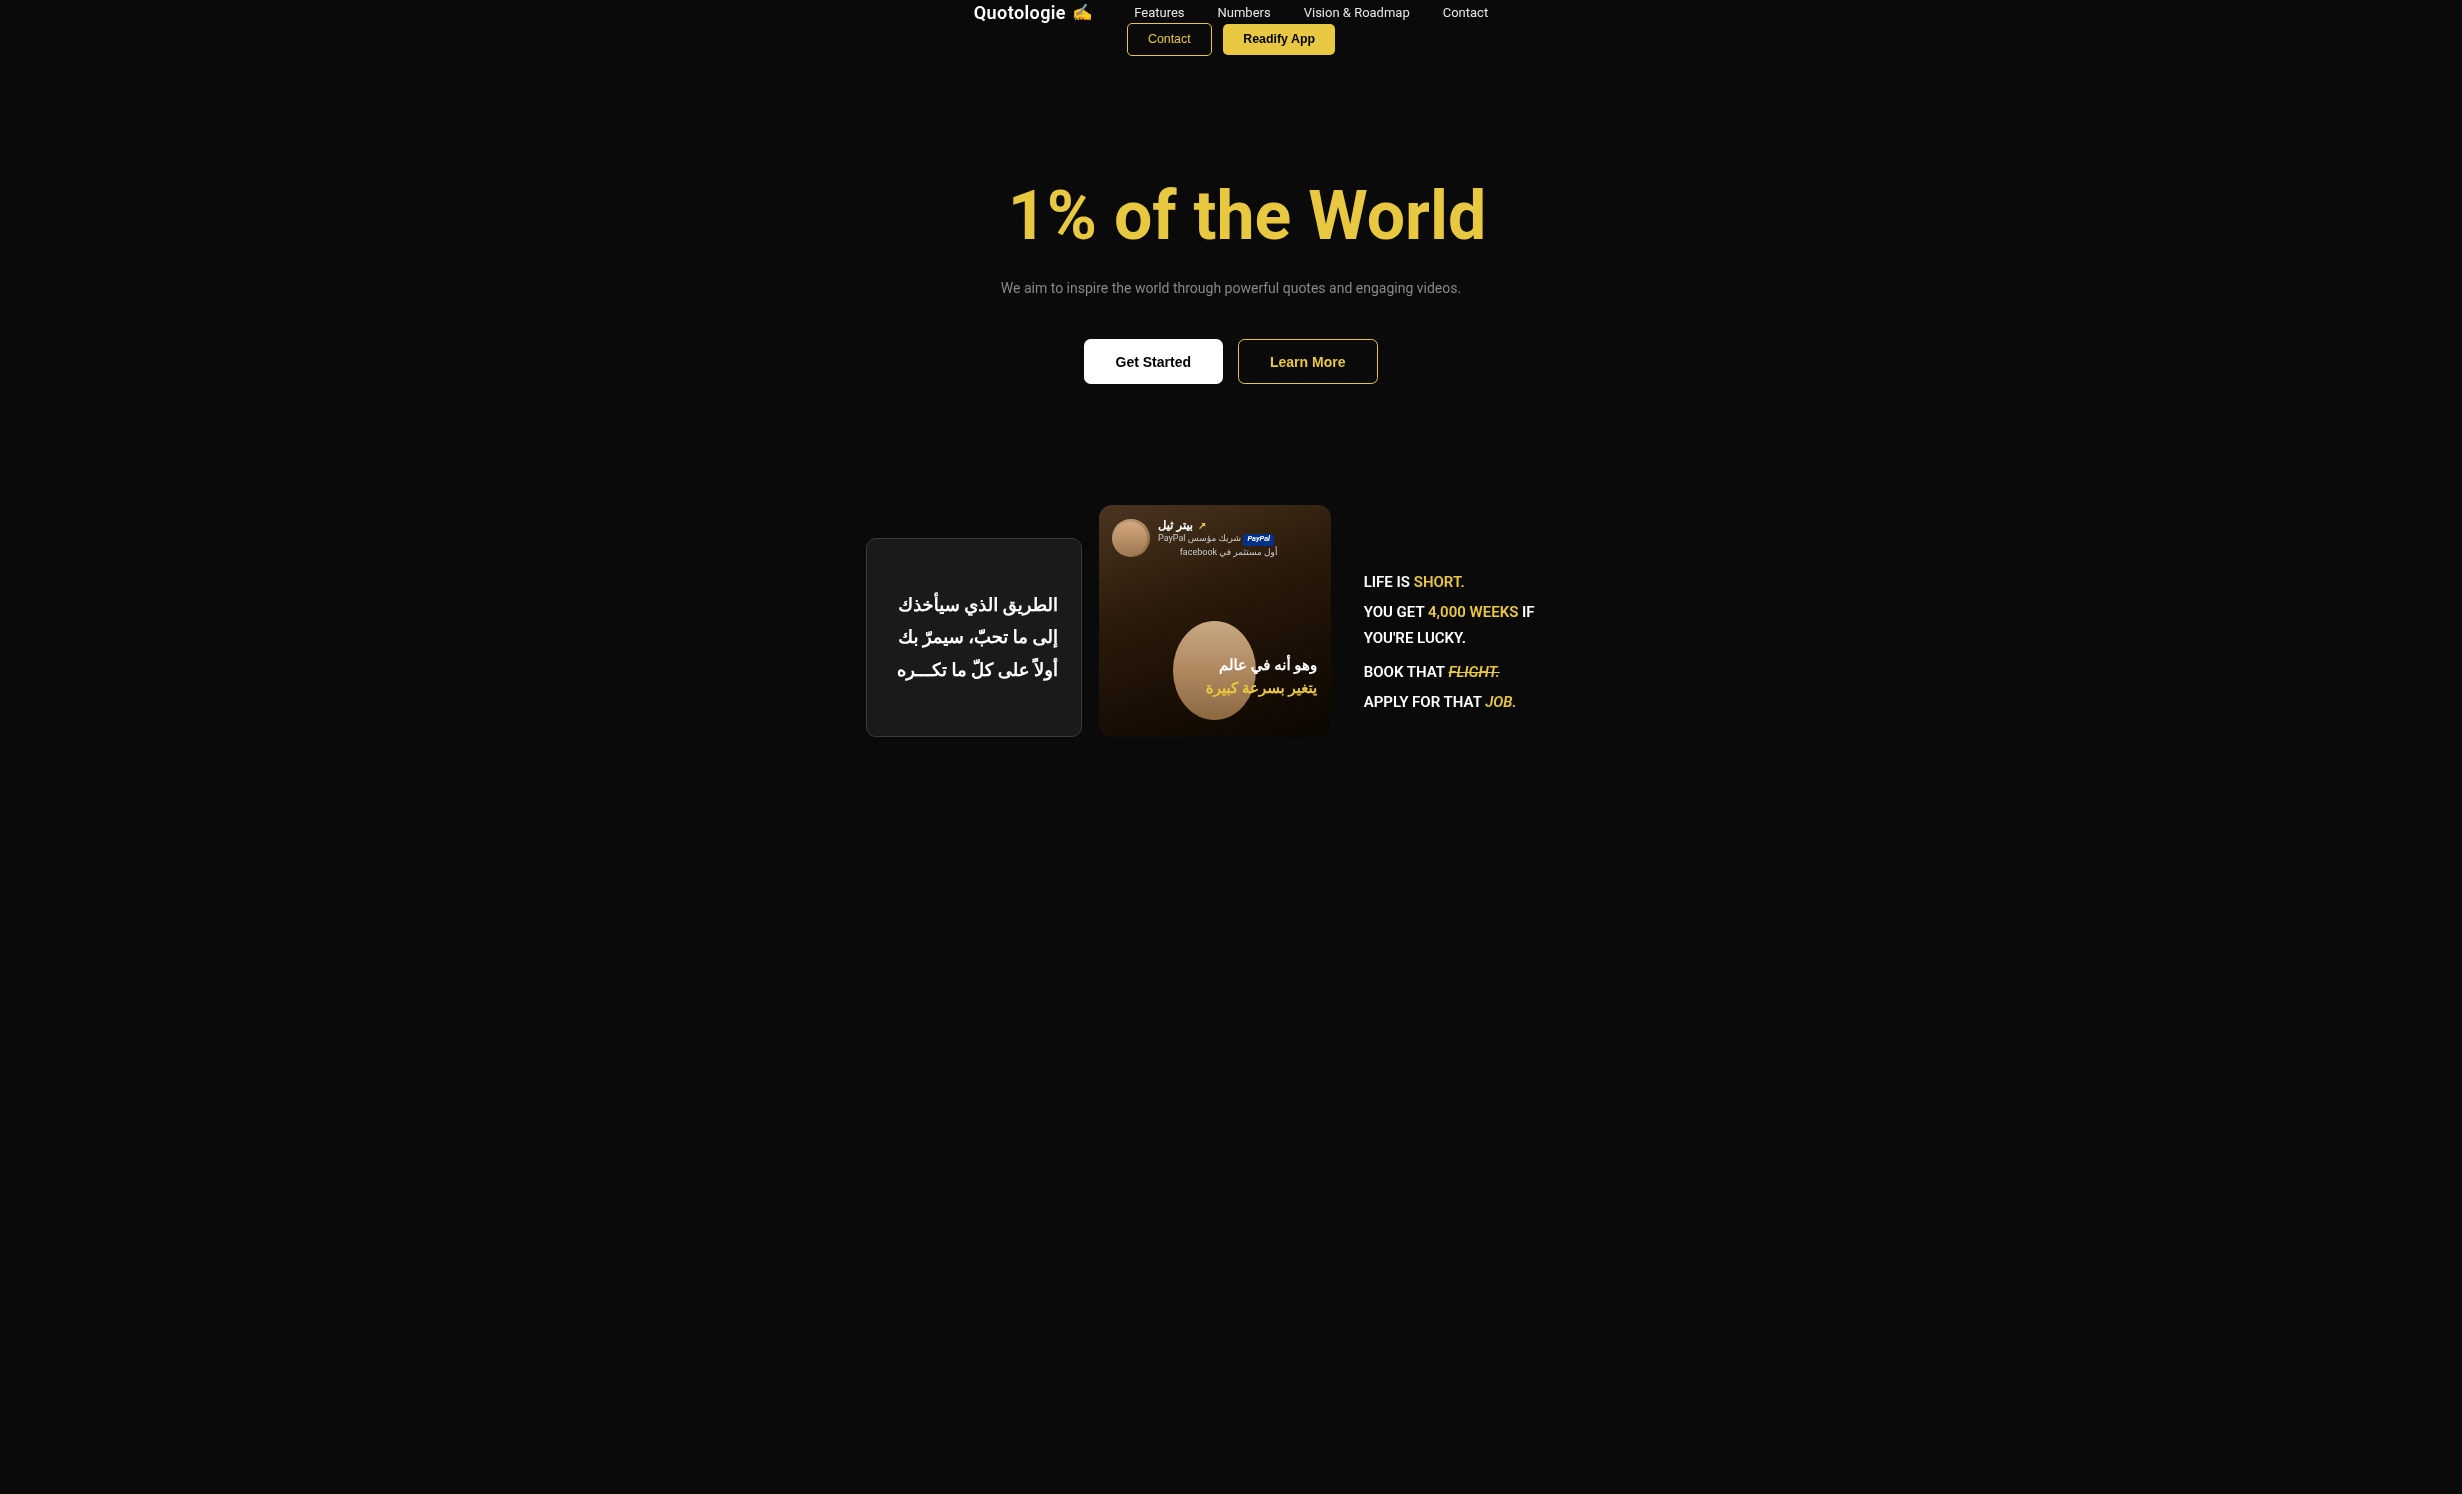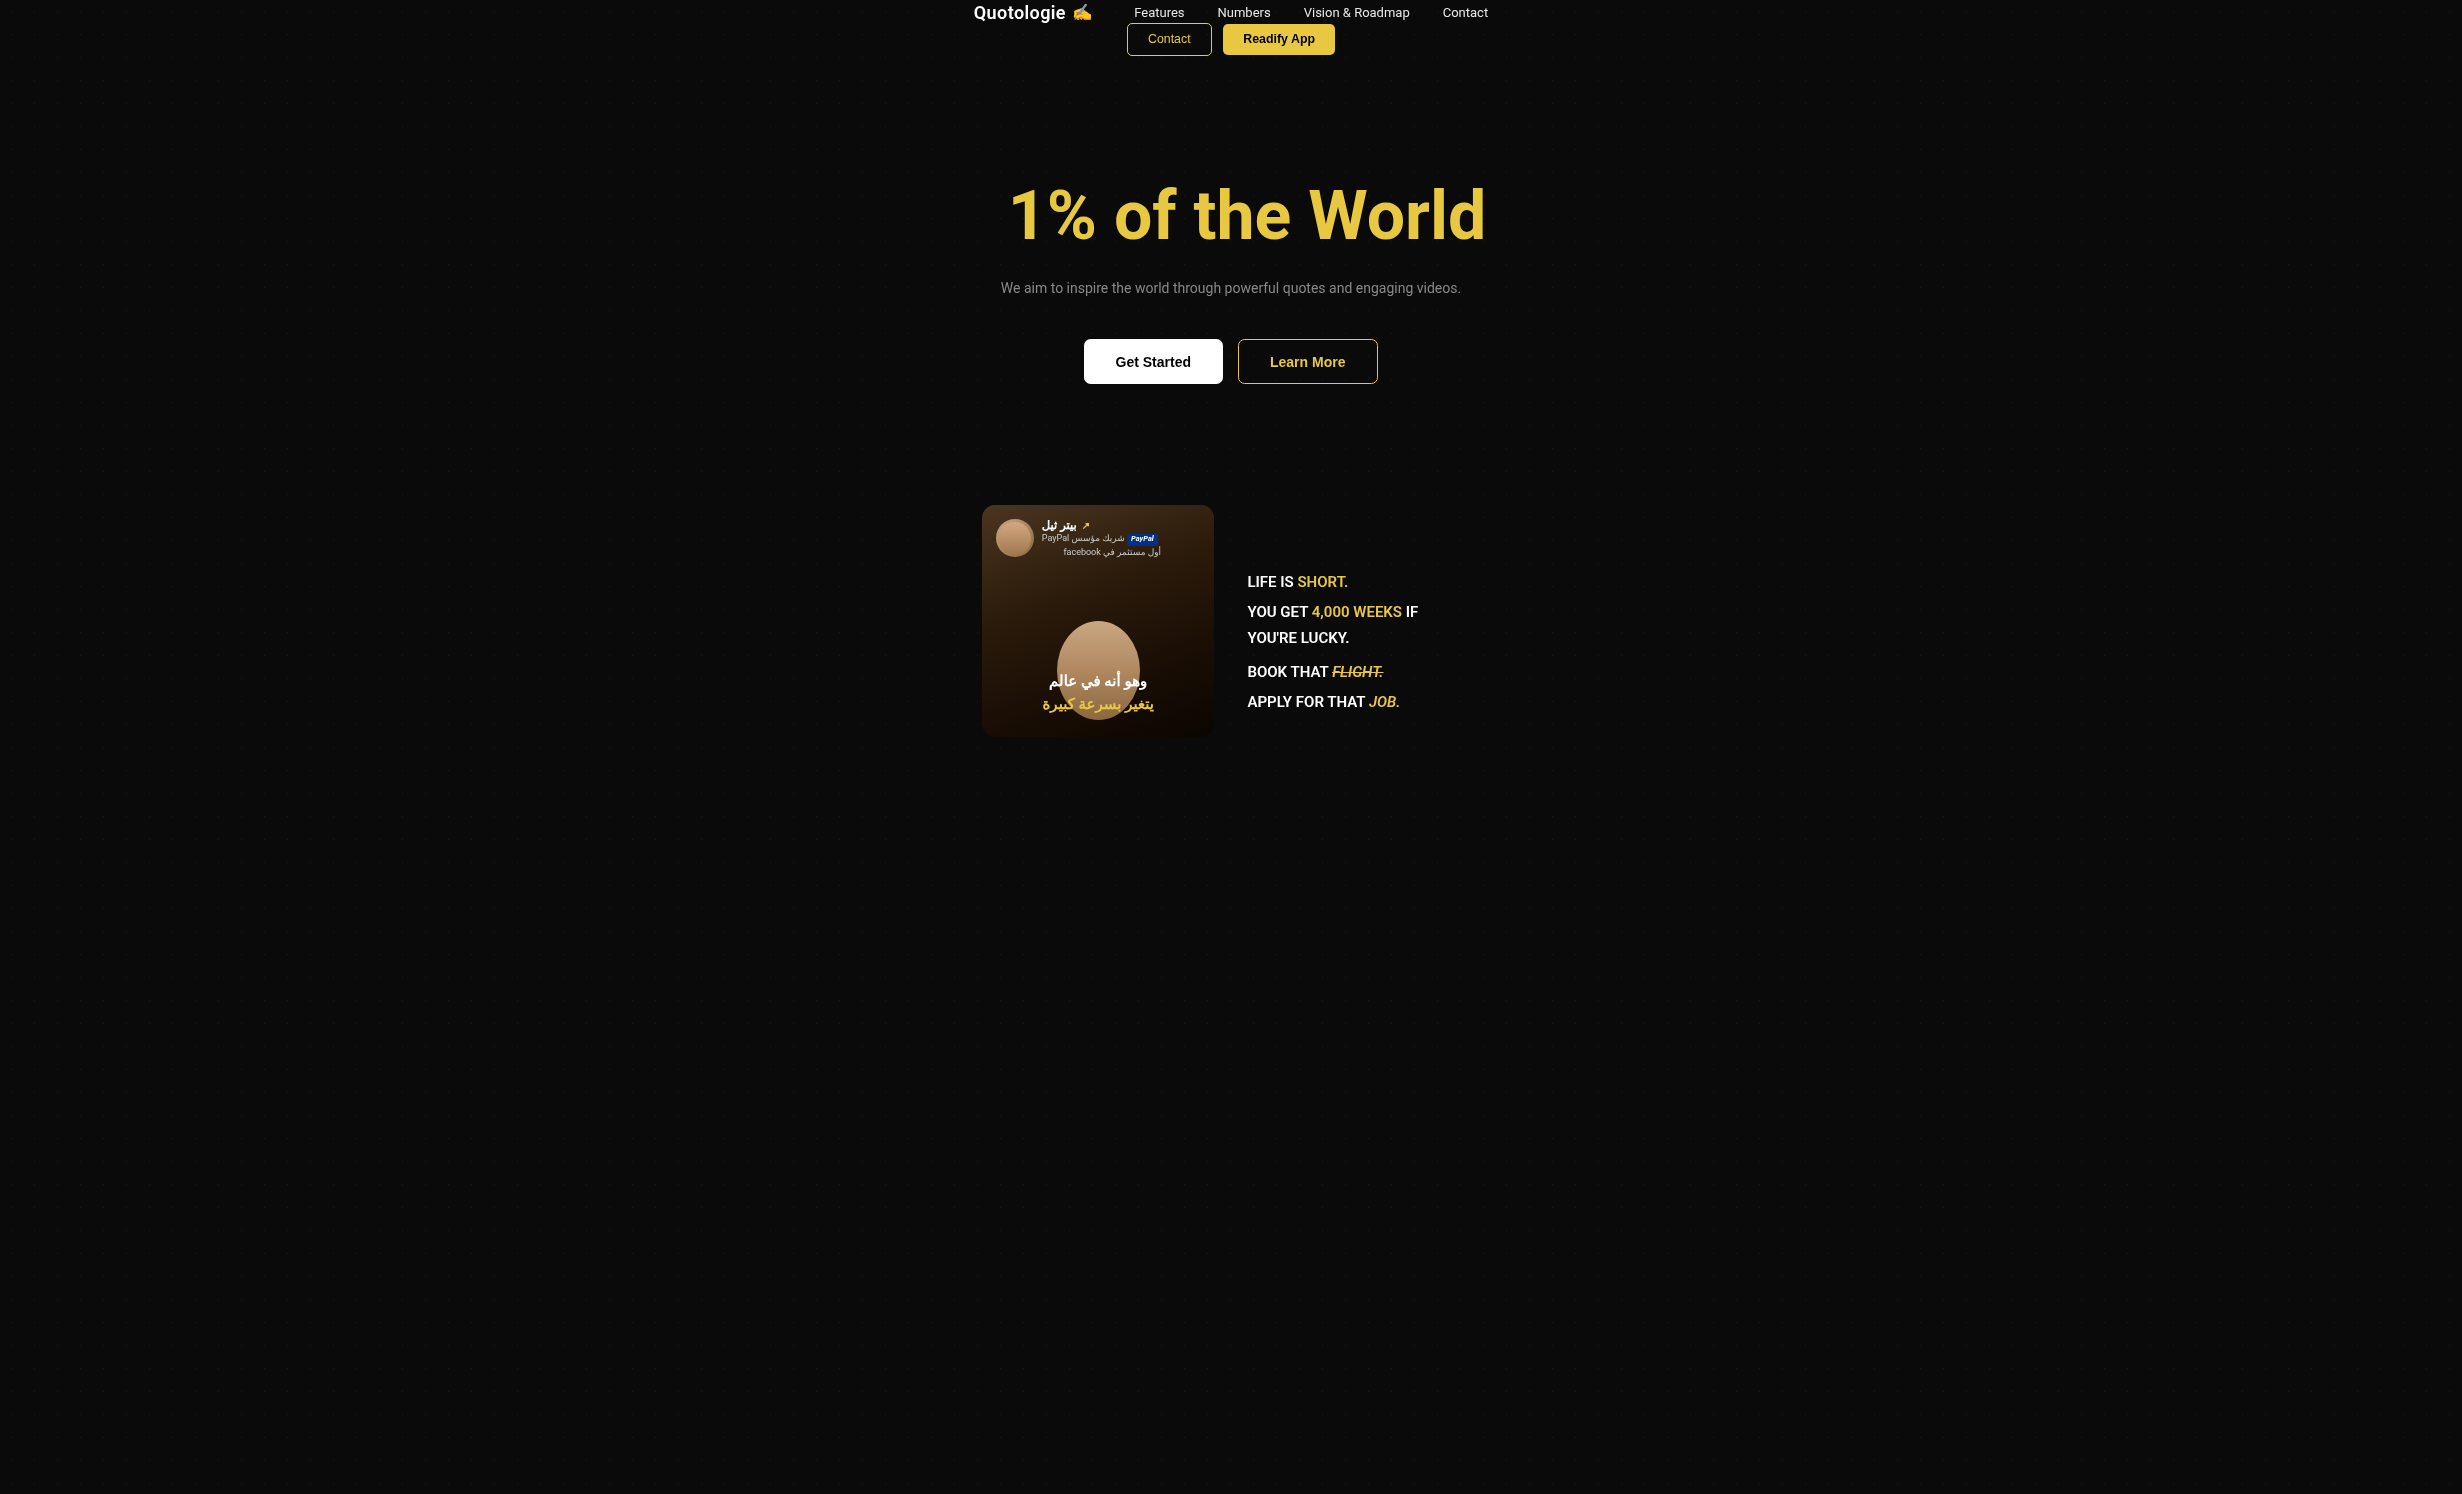--- a/index.html
+++ b/index.html
@@ -320,24 +320,24 @@
       font-size: 7.5px;
       font-weight: 700;
       padding: 0.8px 4.1px;
       border-radius: 2.5px;
       font-style: italic;
       margin-right: 3.3px;
     }
 
     .video-quote {
       position: absolute;
-      bottom: 22px;
+      bottom: 38px;
       left: 0;
       right: 0;
-      text-align: center;
+      text-align: right;
       direction: rtl;
       padding: 0 13.3px;
     }
 
     .video-quote-text {
       font-size: 15px;
       font-weight: 700;
       color: #ffffff;
       line-height: 1.5;
     }
@@ -398,20 +398,27 @@
   </h1>
   <p class="hero-subtitle">We aim to inspire the world through powerful quotes and engaging videos.</p>
   <div class="hero-buttons">
     <button class="btn-get-started">Get Started</button>
     <button class="btn-learn-more">Learn More</button>
   </div>
 </section>
 
 <div class="preview-section">
 
+  <div class="card-arabic">
+    <div class="arabic-text">
+      <div>الطريق الذي سيأخذك</div>
+      <div>إلى ما تحبّ، سيمرّ بك</div>
+      <div>أولاً على كلّ ما تكـــره</div>
+    </div>
+  </div>
 
   <div class="card-video">
     <div class="video-face">
 
       <div class="video-overlay">
         <div class="avatar-circle">
           <div class="avatar-face"></div>
         </div>
         <div class="speaker-info">
           <div class="speaker-name">

